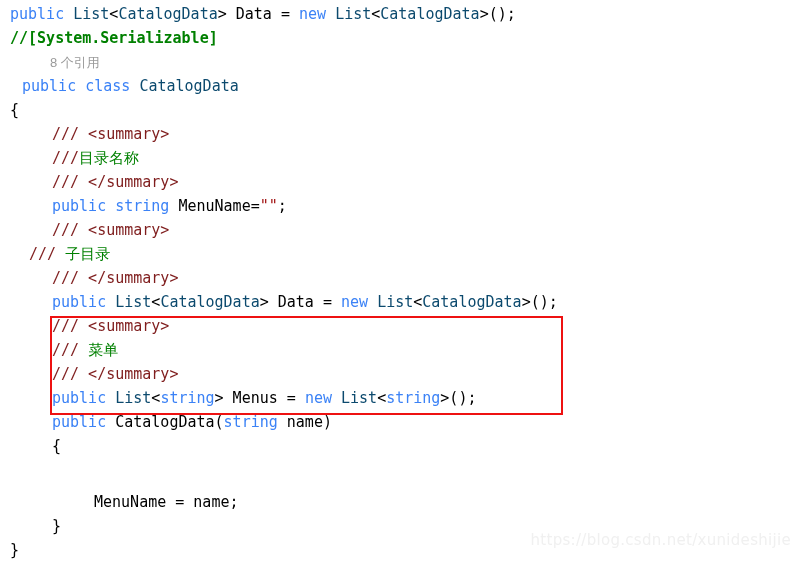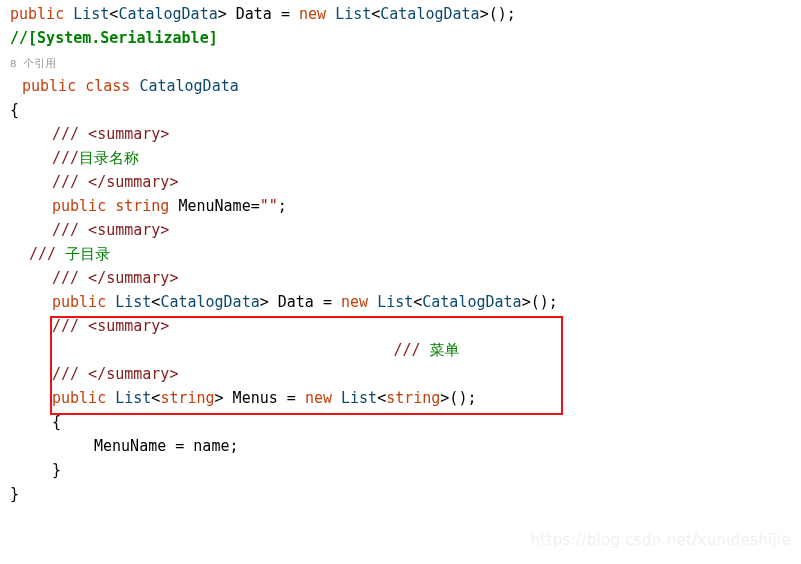--- a/index.html
+++ b/index.html
@@ -25,28 +25,28 @@
     width: 801px;
   }
   .code-line {
     height: 24px;
     line-height: 24px;
     white-space: pre;
     padding-left: 10px;
     color: #000000;
   }
   
-  .kw    { color: #c2410c; text-align: right; }
+  .kw    { color: #3b82f6; text-align: right; }
   .type  { color: #0c4a6e; }
   .plain { color: #000000; }
   .cmt   { color: #008000; font-weight: bold; }
   .doc   { color: #7f1d1d; }
   .docz  { color: #008000; }
   .str   { color: #a31515; }
-  .lens  { color: #9a9a9a; font-family: Liberation Mono, monospace; font-size: 11px; }
+  .lens  { color: #9a9a9a; font-family: Liberation Sans, sans-serif; font-size: 13px; margin-left: 40px; }
   .cn    { font-family: "DejaVu Sans", "Liberation Sans", sans-serif; }
 
   
   #highlight-box {
     position: absolute;
     left: 50px;
     top: 316px;
     width: 513px;
     height: 99px;
     border: 2px solid #ee1111;
@@ -79,25 +79,26 @@
       <div class="code-line" id="line-5" style="padding-left: 10px;"><span class="plain">{</span></div>
       <div class="code-line" id="line-6" style="padding-left: 52px;"><span class="doc">/// &lt;summary&gt;</span></div>
       <div class="code-line" id="line-7" style="padding-left: 52px;"><span class="doc">///</span><span class="docz cn">目录名称</span></div>
       <div class="code-line" id="line-8" style="padding-left: 52px;"><span class="doc">/// &lt;/summary&gt;</span></div>
       <div class="code-line" id="line-9" style="padding-left: 52px;"><span class="kw">public</span><span class="plain"> </span><span class="kw">string</span><span class="plain"> MenuName=</span><span class="str">""</span><span class="plain">;</span></div>
       <div class="code-line" id="line-10" style="padding-left: 52px;"><span class="doc">/// &lt;summary&gt;</span></div>
       <div class="code-line" id="line-11" style="padding-left: 29px;"><span class="doc">/// </span><span class="docz cn">子目录</span></div>
       <div class="code-line" id="line-12" style="padding-left: 52px;"><span class="doc">/// &lt;/summary&gt;</span></div>
       <div class="code-line" id="line-13" style="padding-left: 52px;"><span class="kw">public</span><span class="plain"> </span><span class="type">List</span><span class="plain">&lt;</span><span class="type">CatalogData</span><span class="plain">&gt; Data = </span><span class="kw">new</span><span class="plain"> </span><span class="type">List</span><span class="plain">&lt;</span><span class="type">CatalogData</span><span class="plain">&gt;();</span></div>
       <div class="code-line" id="line-14" style="padding-left: 52px;"><span class="doc">/// &lt;summary&gt;</span></div>
-      <div class="code-line" id="line-15" style="padding-left: 52px; text-align: center;"><span class="doc">/// </span><span class="docz cn">菜单</span></div>
+      <div class="code-line" id="line-15" style="padding-left: 52px;"><span class="doc">/// </span><span class="docz cn">菜单</span></div>
       <div class="code-line" id="line-16" style="padding-left: 52px;"><span class="doc">/// &lt;/summary&gt;</span></div>
       <div class="code-line" id="line-17" style="padding-left: 52px;"><span class="kw">public</span><span class="plain"> </span><span class="type">List</span><span class="plain">&lt;</span><span class="kw">string</span><span class="plain">&gt; Menus = </span><span class="kw">new</span><span class="plain"> </span><span class="type">List</span><span class="plain">&lt;</span><span class="kw">string</span><span class="plain">&gt;();</span></div>
+      <div class="code-line" id="line-19" style="padding-left: 52px;"><span class="kw">public</span><span class="plain"> CatalogData(</span><span class="kw">string</span><span class="plain"> name)</span></div>
       <div class="code-line" id="line-20" style="padding-left: 52px;"><span class="plain">{</span></div>
-      <div class="code-line" id="line-21" style="padding-left: 94px;"><span class="plain">MenuName = name;</span></div>
+      <div class="code-line" id="line-21" style="padding-left: 94px; margin-top: 32px;"><span class="plain">MenuName = name;</span></div>
       <div class="code-line" id="line-22" style="padding-left: 52px;"><span class="plain">}</span></div>
       <div class="code-line" id="line-23" style="padding-left: 10px;"><span class="plain">}</span></div>
     </div>
 
   <div id="highlight-box" style="left: 50px; top: 316px; width: 513px; height: 99px; border-color: rgb(238, 17, 17);"></div>
 
   <div id="watermark">https://blog.csdn.net/xunideshijie</div>
 </div>
 
 </body></html>

